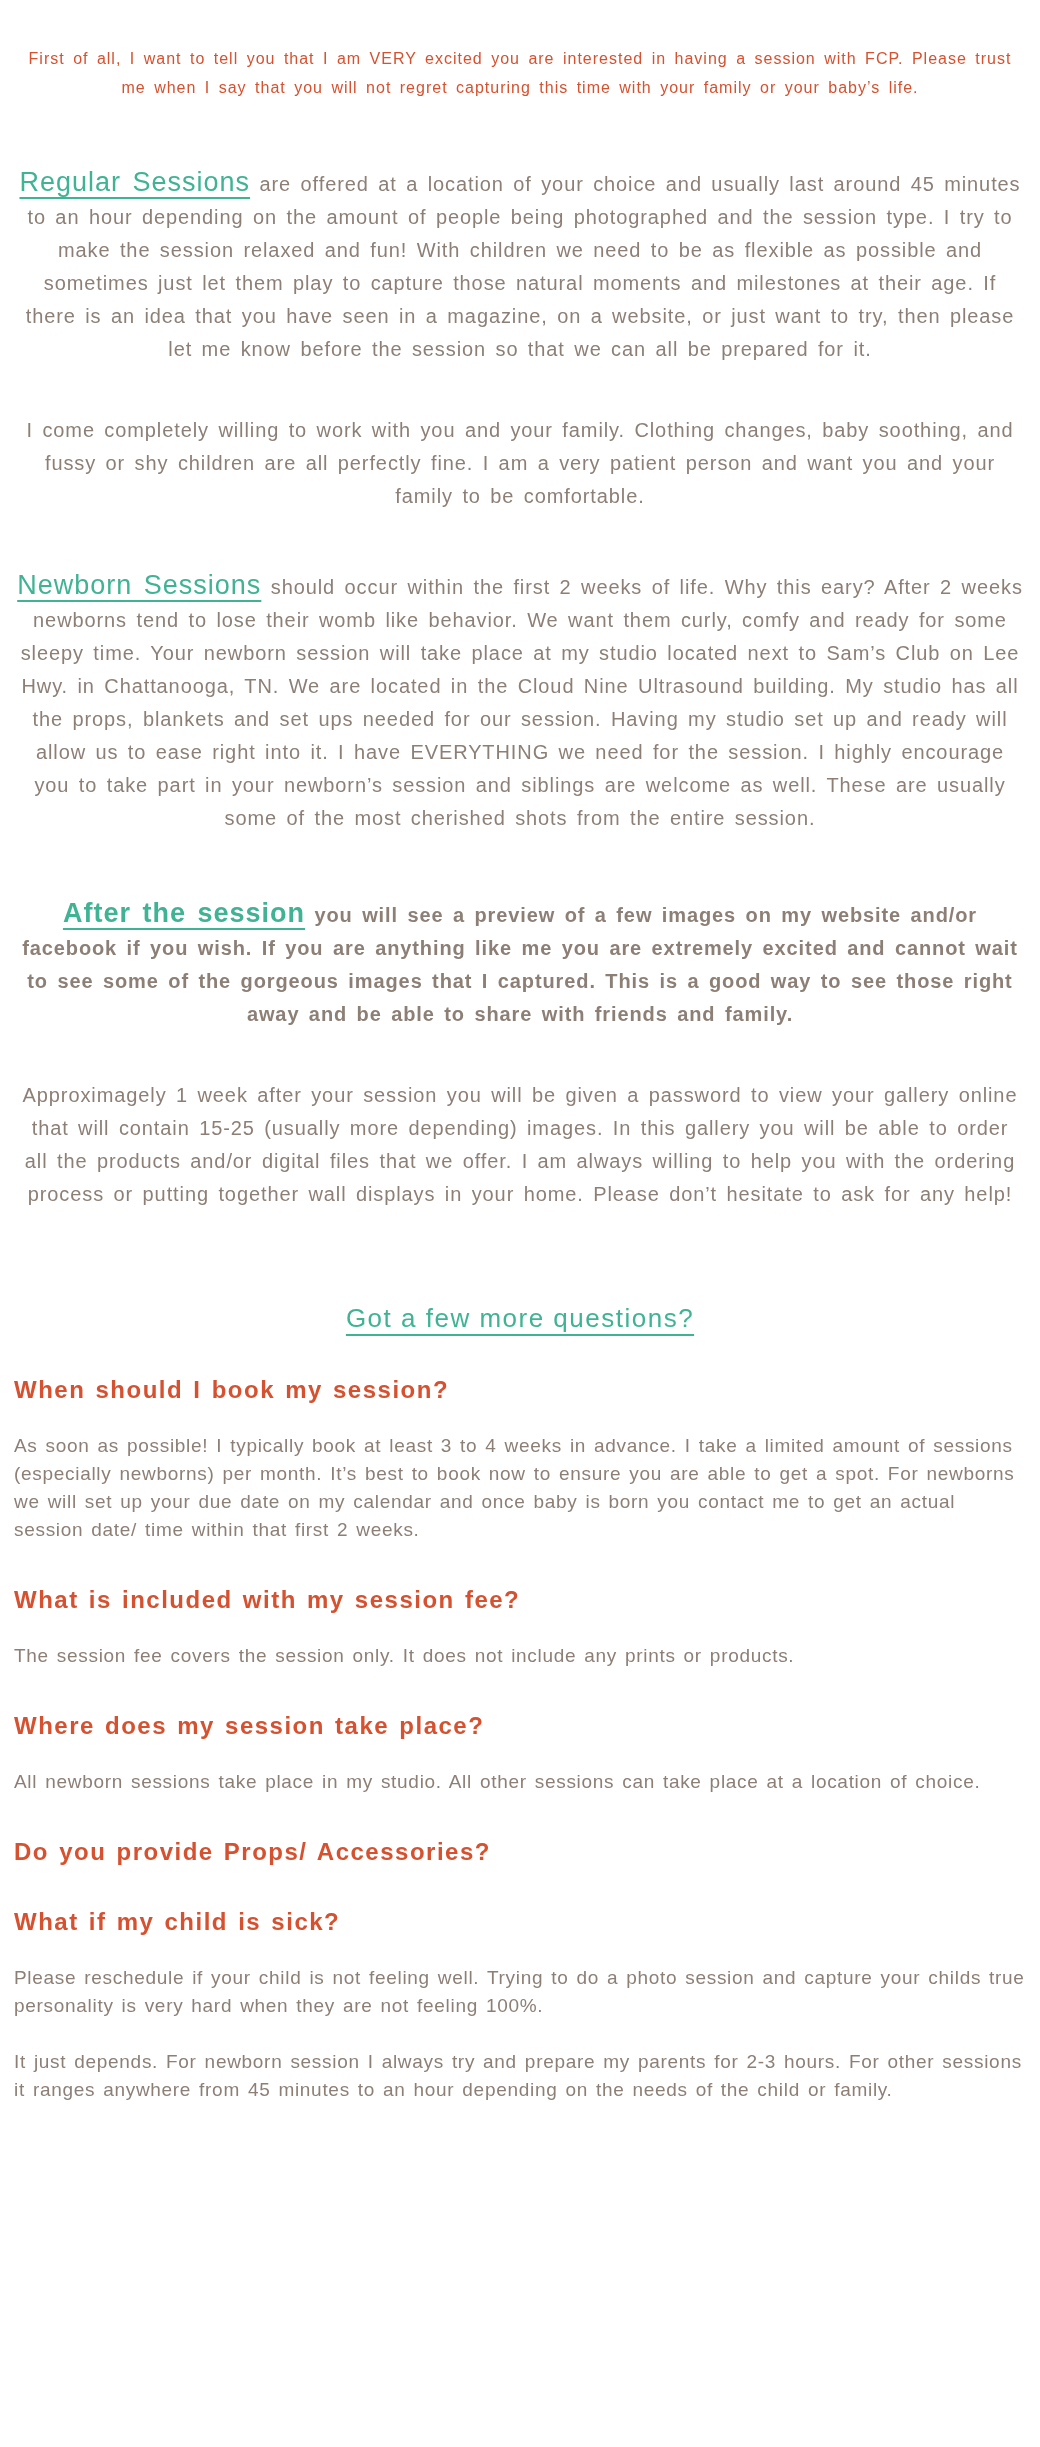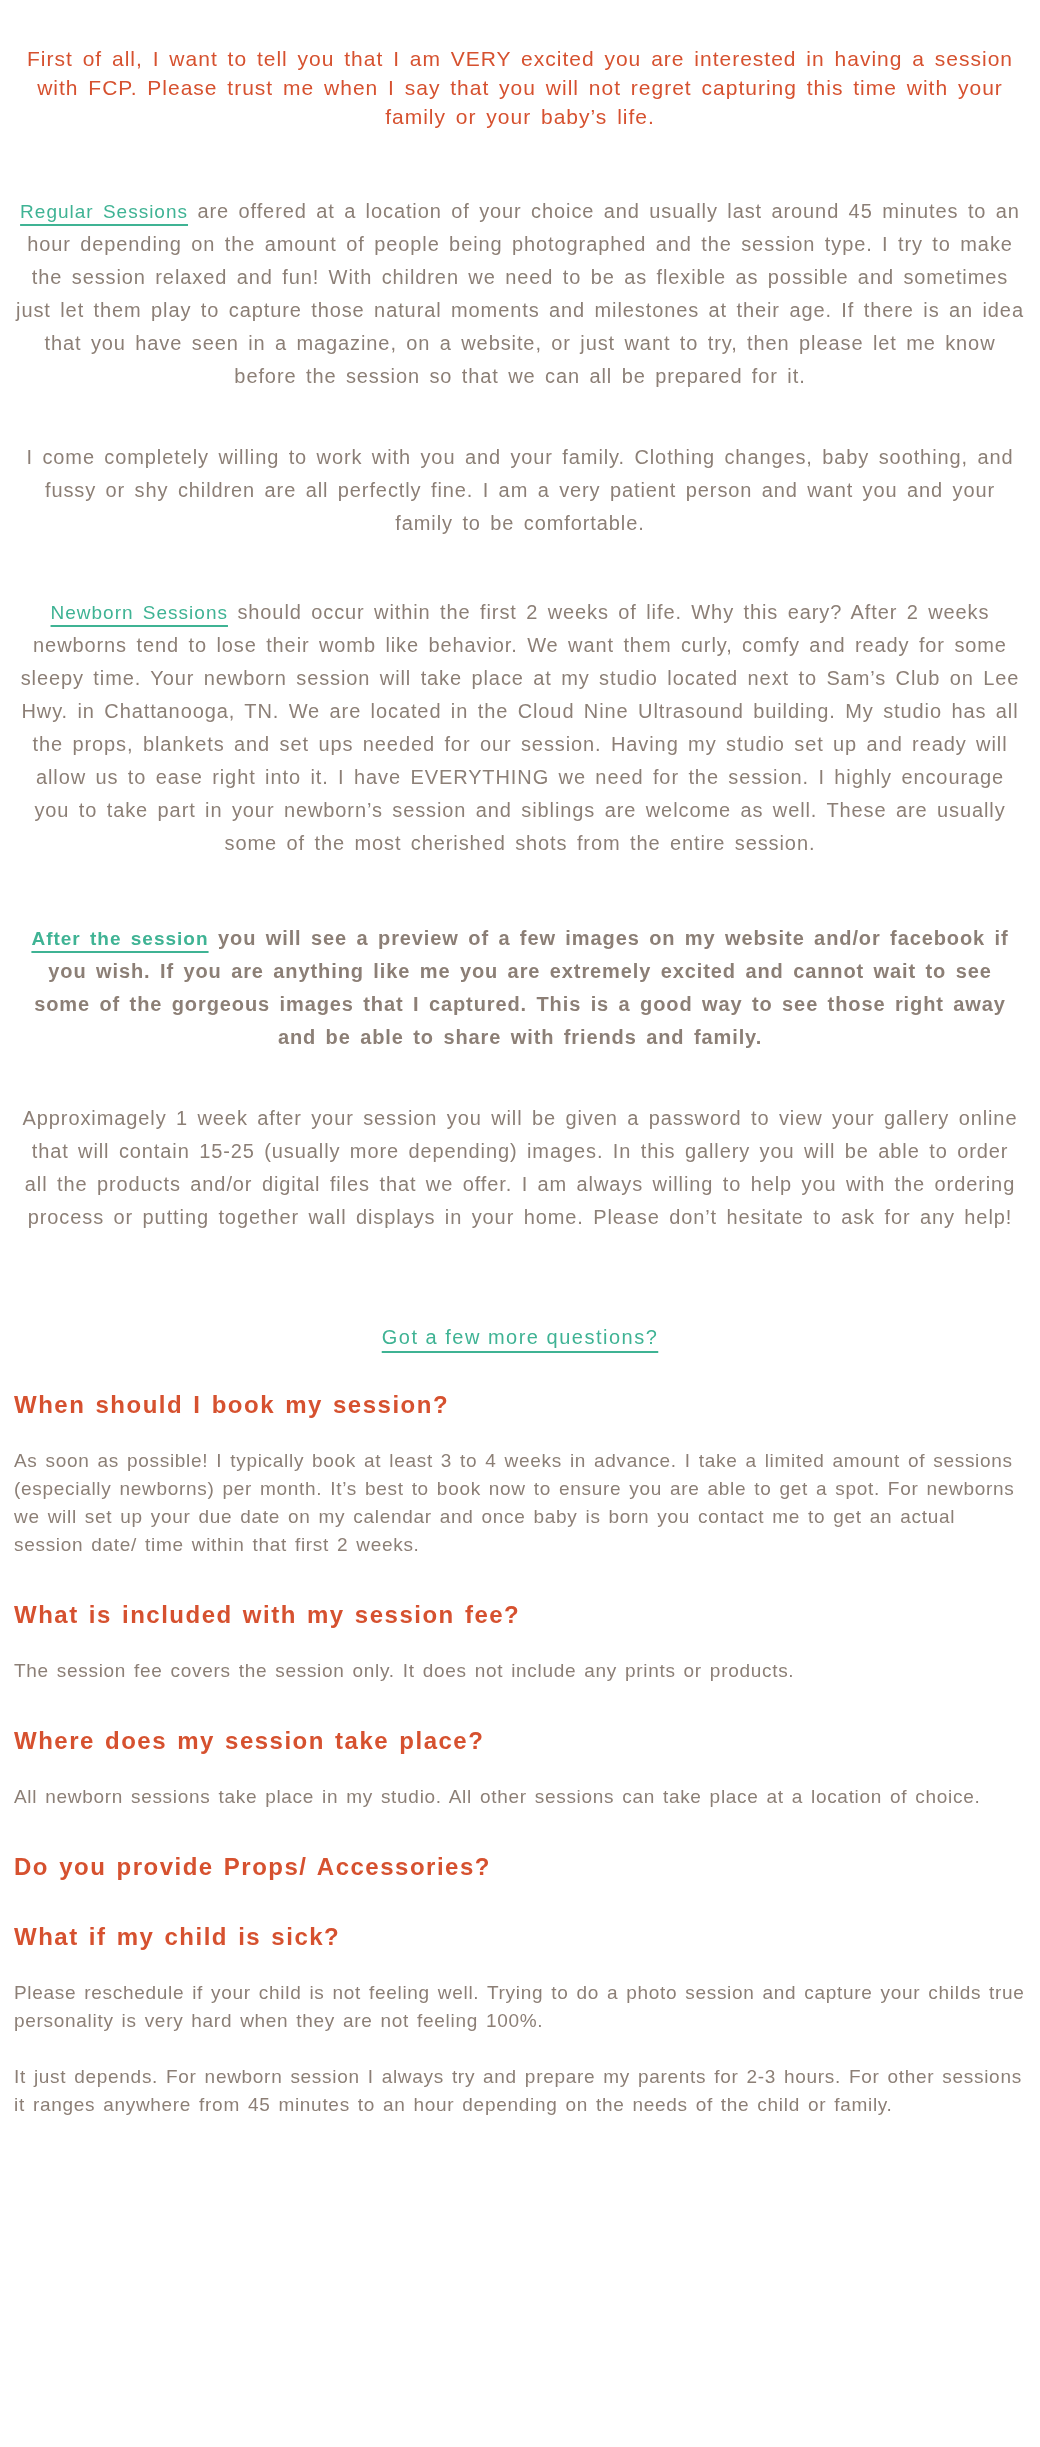--- a/index.html
+++ b/index.html
@@ -20,54 +20,54 @@
   .page{
     width:1040px;
     padding:0 14px;
   }
   
   .intro{
     margin:44px auto 0;
     max-width:1012px;
     text-align:center;
     color:var(--red);
-    font-size:21px;
+    font-size:16px;
     line-height:29px;
     letter-spacing:1px;
     word-spacing:3px;
   }
   
   .para{
     margin:56px auto 0;
     max-width:1008px;
     text-align:center;
     color:var(--body);
     font-size:20px;
     line-height:33px;
     letter-spacing:0.9px;
     word-spacing:3px;
   }
   .para.tight{margin-top:48px;}
   
   .lead{
     color:var(--teal);
-    font-size:19px;
+    font-size:27px;
     letter-spacing:1px;
     text-decoration:underline;
     text-decoration-color:var(--teal);
     text-underline-offset:6px;
     text-decoration-thickness:1.5px;
   }
   .faq-heading{
     margin:92px auto 0;
     text-align:center;
   }
   .faq-heading span{
     color:var(--teal);
-    font-size:20px;
+    font-size:26px;
     letter-spacing:1.5px;
     text-decoration:underline;
     text-decoration-color:var(--teal);
     text-underline-offset:7px;
     text-decoration-thickness:1.5px;
   }
   .faq{
     margin-top:6px;
   }
   .q{

